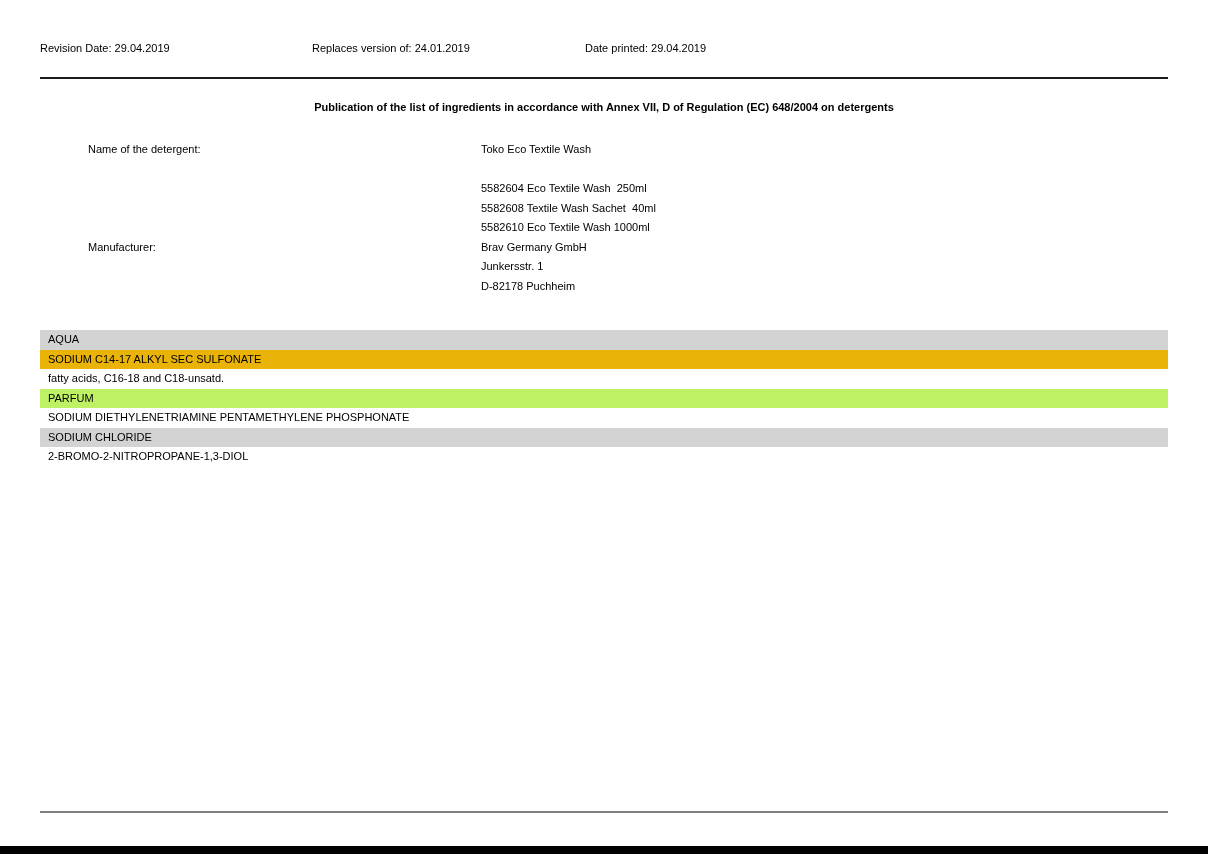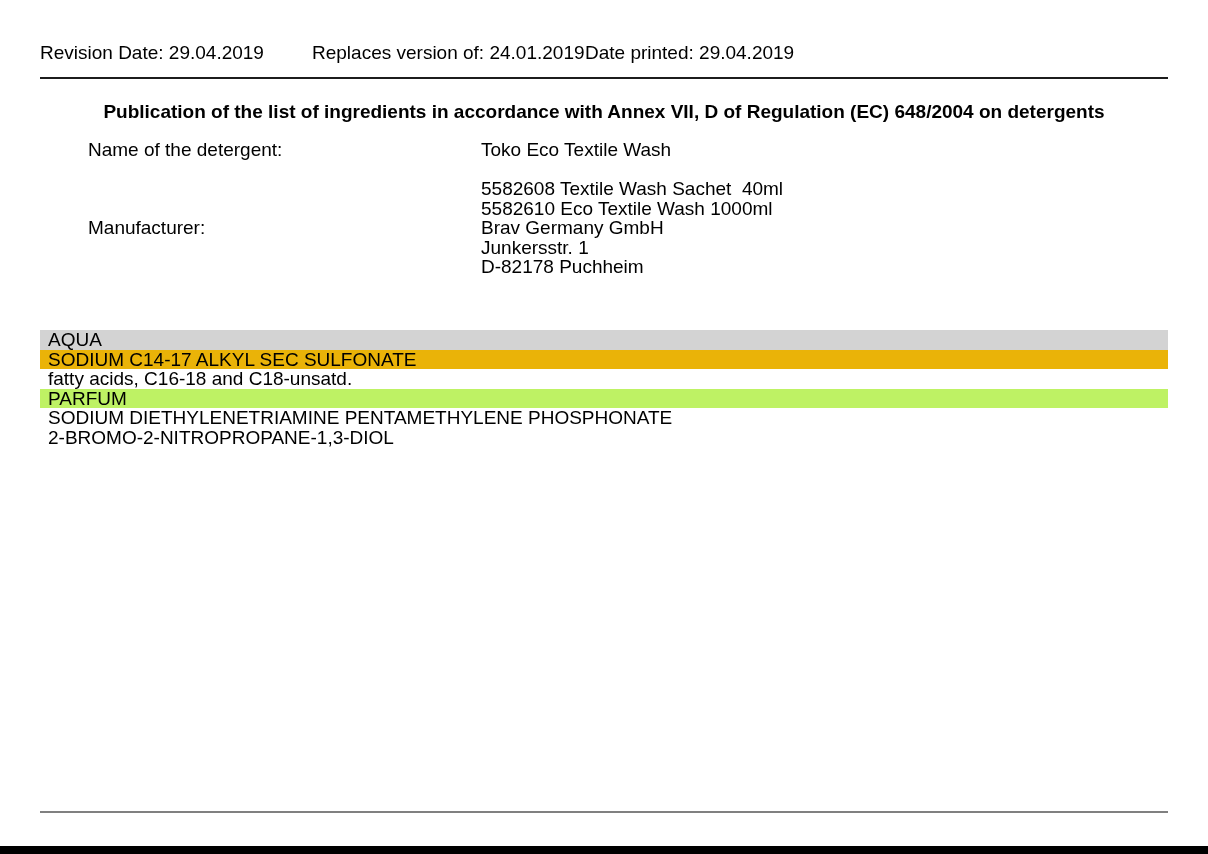--- a/index.html
+++ b/index.html
@@ -7,21 +7,21 @@
     padding: 0;
     background: #ffffff;
   }
   #page {
     position: relative;
     width: 1208px;
     height: 854px;
     background: #ffffff;
     overflow: hidden;
     font-family: "Liberation Sans", "DejaVu Sans", sans-serif;
-    font-size: 19px;
+    font-size: 11px;
     color: #000000;
   }
   
   .hdr-text {
     position: absolute;
     top: 42px;
     white-space: pre;
   }
   #revision-date { left: 40px; }
   #replaces-version { left: 312px; }
@@ -115,20 +115,24 @@
       <div class="info-line">
         <span class="info-label">Name of the detergent:</span>
         <span class="info-value">Toko Eco Textile Wash</span>
       </div>
       <div class="info-line">
         <span class="info-label"></span>
         <span class="info-value"></span>
       </div>
       <div class="info-line">
         <span class="info-label"></span>
+        <span class="info-value">5582604 Eco Textile Wash  250ml</span>
+      </div>
+      <div class="info-line">
+        <span class="info-label"></span>
         <span class="info-value">5582608 Textile Wash Sachet  40ml</span>
       </div>
       <div class="info-line">
         <span class="info-label"></span>
         <span class="info-value">5582610 Eco Textile Wash 1000ml</span>
       </div>
       <div class="info-line">
         <span class="info-label">Manufacturer:</span>
         <span class="info-value">Brav Germany GmbH</span>
       </div>
@@ -141,20 +145,21 @@
         <span class="info-value">D-82178 Puchheim</span>
       </div>
     </div>
 
   <div id="ingredients-list">
       <div class="ingredient-row" style="background: rgb(211, 211, 211);">AQUA</div>
       <div class="ingredient-row" style="background: #eab308;">SODIUM C14-17 ALKYL SEC SULFONATE</div>
       <div class="ingredient-row">fatty acids, C16-18 and C18-unsatd.</div>
       <div class="ingredient-row" style="background: #bef264;">PARFUM</div>
       <div class="ingredient-row">SODIUM DIETHYLENETRIAMINE PENTAMETHYLENE PHOSPHONATE</div>
+      <div class="ingredient-row" style="background: rgb(211, 211, 211);">SODIUM CHLORIDE</div>
       <div class="ingredient-row">2-BROMO-2-NITROPROPANE-1,3-DIOL</div>
     </div>
 
   <div id="bottom-divider" style="background: rgb(128, 128, 128);"></div>
 
   <div id="bottom-bar" style="background: rgb(0, 0, 0);"></div>
 
 </div>
 
 </body></html>

